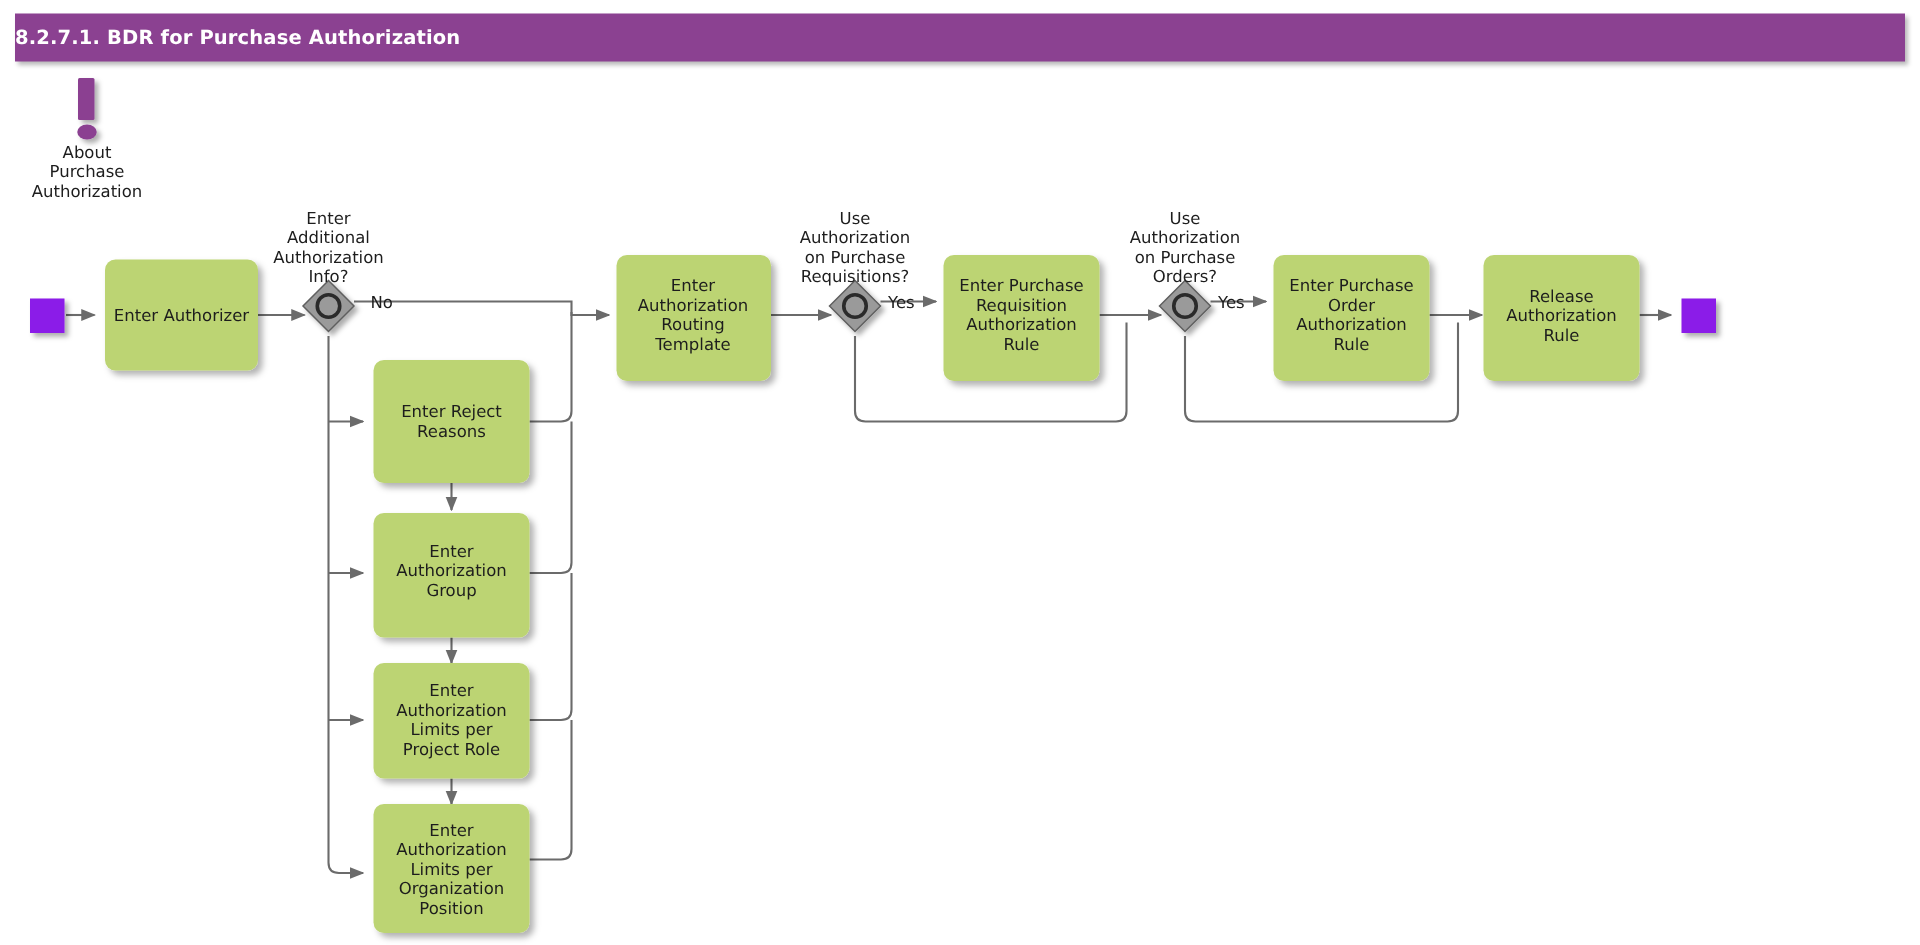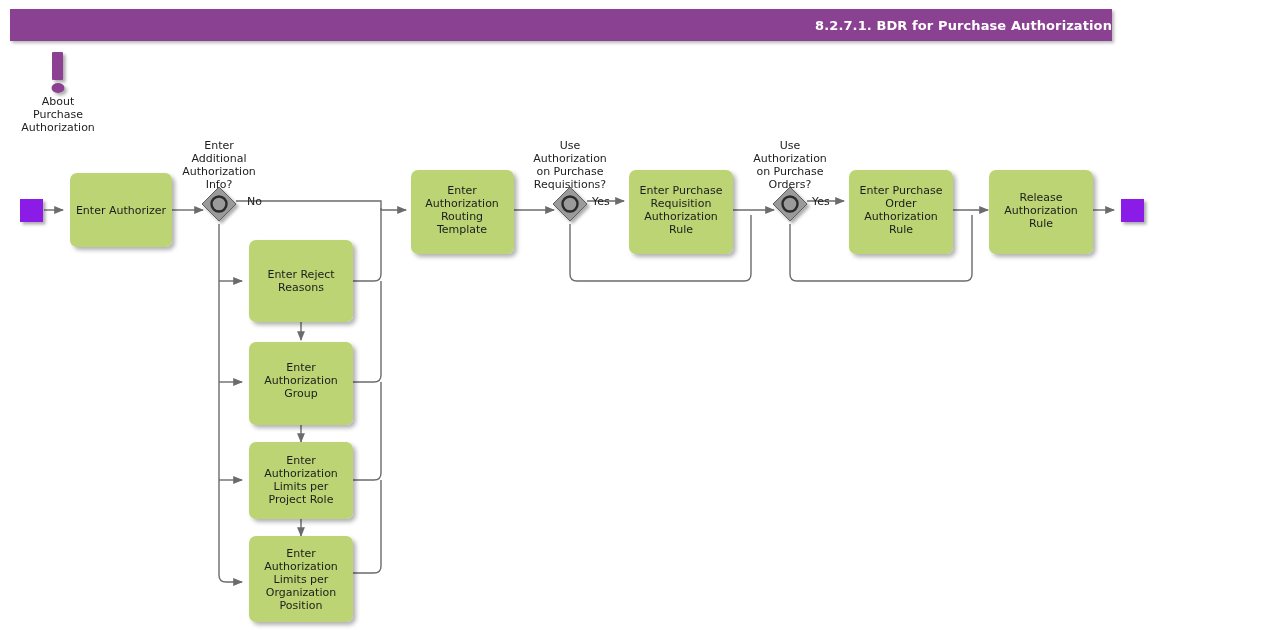--- a/index.html
+++ b/index.html
@@ -17,27 +17,27 @@
   #canvas {
     position: relative;
     width: 1280px;
     height: 630px;
     background: #ffffff;
   }
   .title-bar {
     position: absolute;
     left: 10px;
     top: 9px;
-    width: 1102px;
+    width: 1260px;
     height: 32px;
     background: #8b4191;
     box-shadow: 2px 2px 3px rgba(0,0,0,0.28);
     display: flex;
     align-items: center;
-    justify-content: flex-end;
+    justify-content: flex-start;
   }
   .title-bar .title-text {
     color: #ffffff;
     font-size: 13px;
     font-weight: bold;
     font-family: "DejaVu Sans", sans-serif;
     letter-spacing: 0.1px;
   }
   svg.diagram {
     position: absolute;

